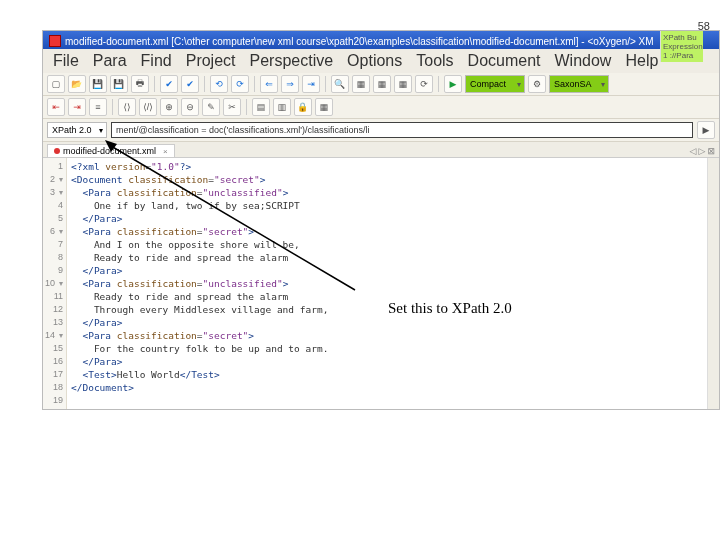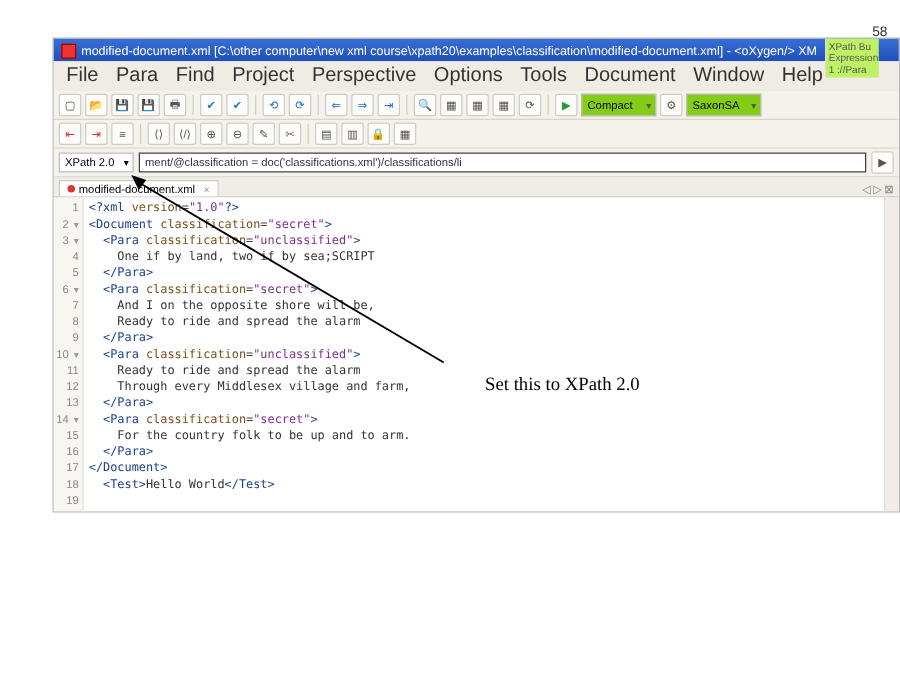--- a/index.html
+++ b/index.html
@@ -162,22 +162,22 @@
       <div class="l txt">    And I on the opposite shore will be,</div>
       <div class="l txt">    Ready to ride and spread the alarm</div>
       <div class="l tag">  &lt;/Para&gt;</div>
       <div class="l"><span class="tag">  &lt;Para </span><span class="attr">classification</span><span>=</span><span class="val">"unclassified"</span><span class="tag">&gt;</span></div>
       <div class="l txt">    Ready to ride and spread the alarm</div>
       <div class="l txt">    Through every Middlesex village and farm,</div>
       <div class="l tag">  &lt;/Para&gt;</div>
       <div class="l"><span class="tag">  &lt;Para </span><span class="attr">classification</span><span>=</span><span class="val">"secret"</span><span class="tag">&gt;</span></div>
       <div class="l txt">    For the country folk to be up and to arm.</div>
       <div class="l tag">  &lt;/Para&gt;</div>
+      <div class="l"><span class="tag">  &lt;Test&gt;</span><span class="txt">Hello World</span><span class="tag">&lt;/Test&gt;</span></div>
       <div class="l tag">&lt;/Document&gt;</div>
-      <div class="l"><span class="tag">  &lt;Test&gt;</span><span class="txt">Hello World</span><span class="tag">&lt;/Test&gt;</span></div>
       <div class="l"></div>
     </div>
     <div class="scrollbar"></div>
     <div class="side">
       <div>XPath Bu</div>
       <div>Expression</div>
       <div>1 ://Para</div>
     </div>
   </div>
 </div>

